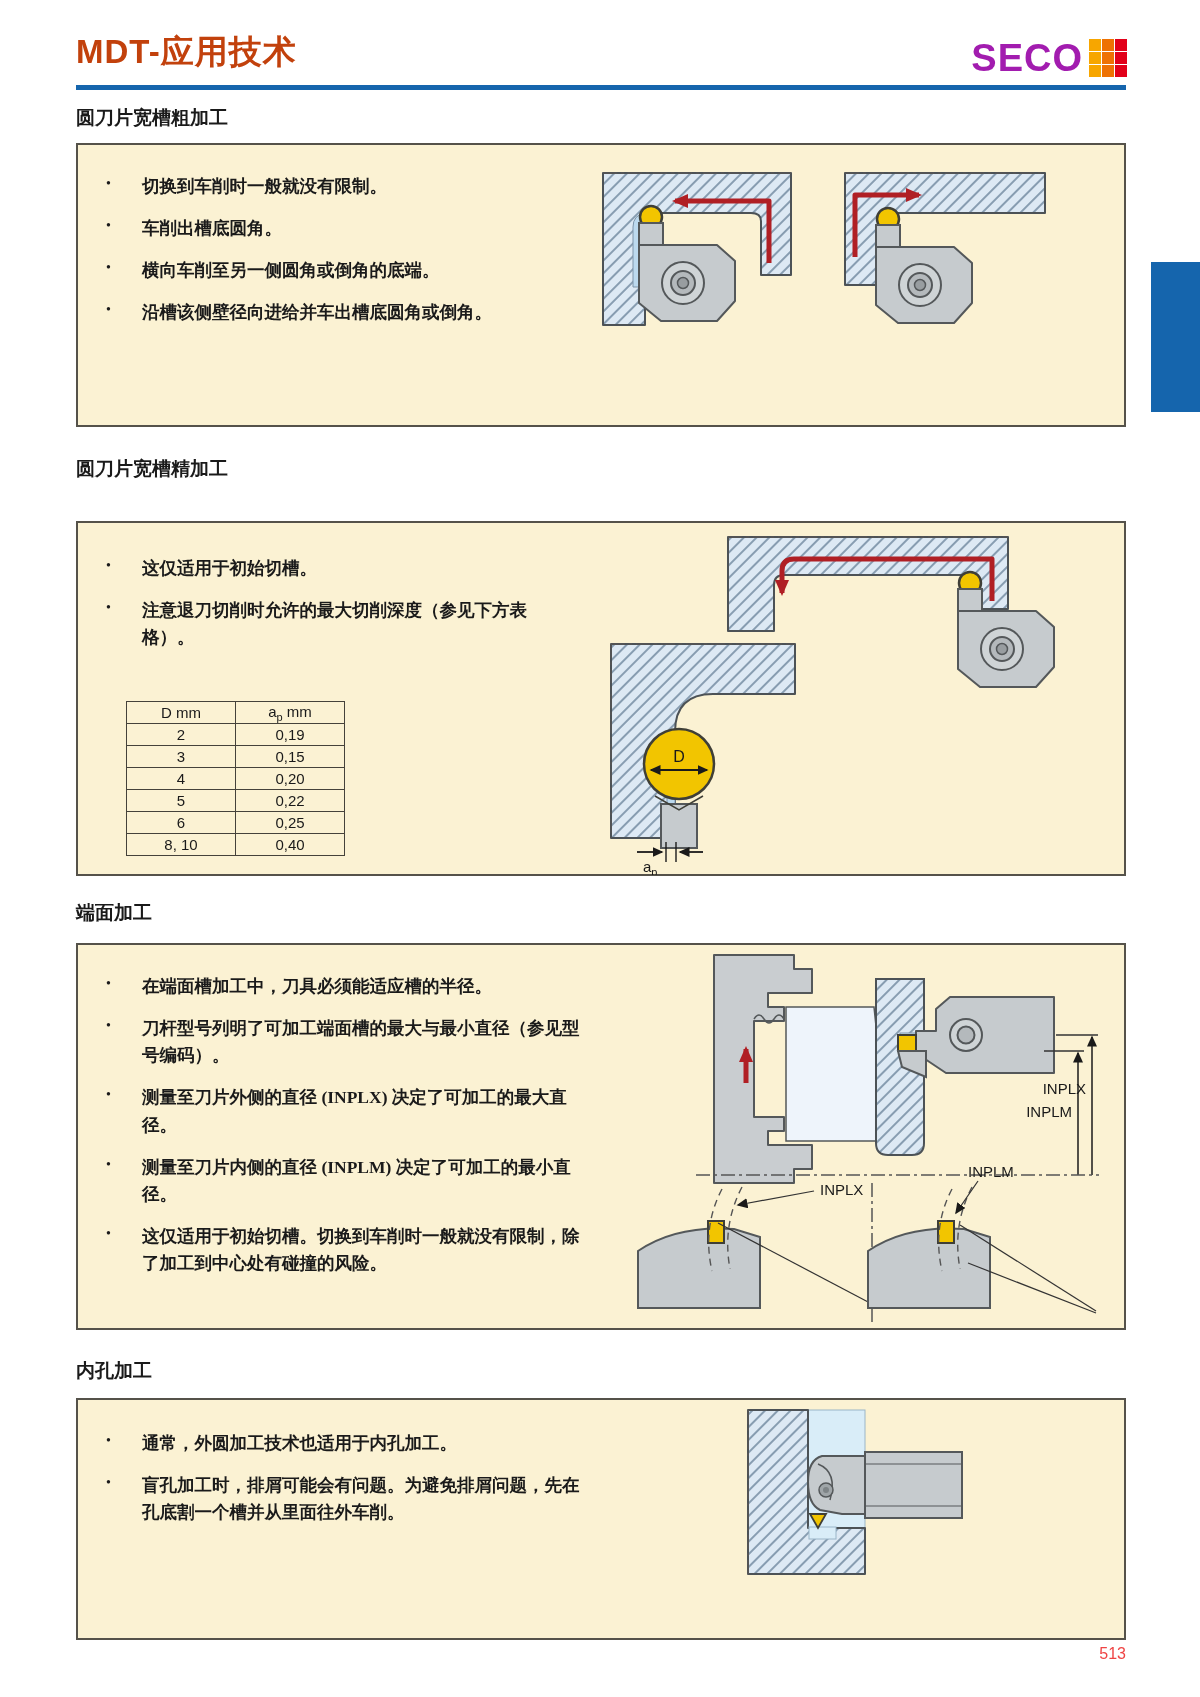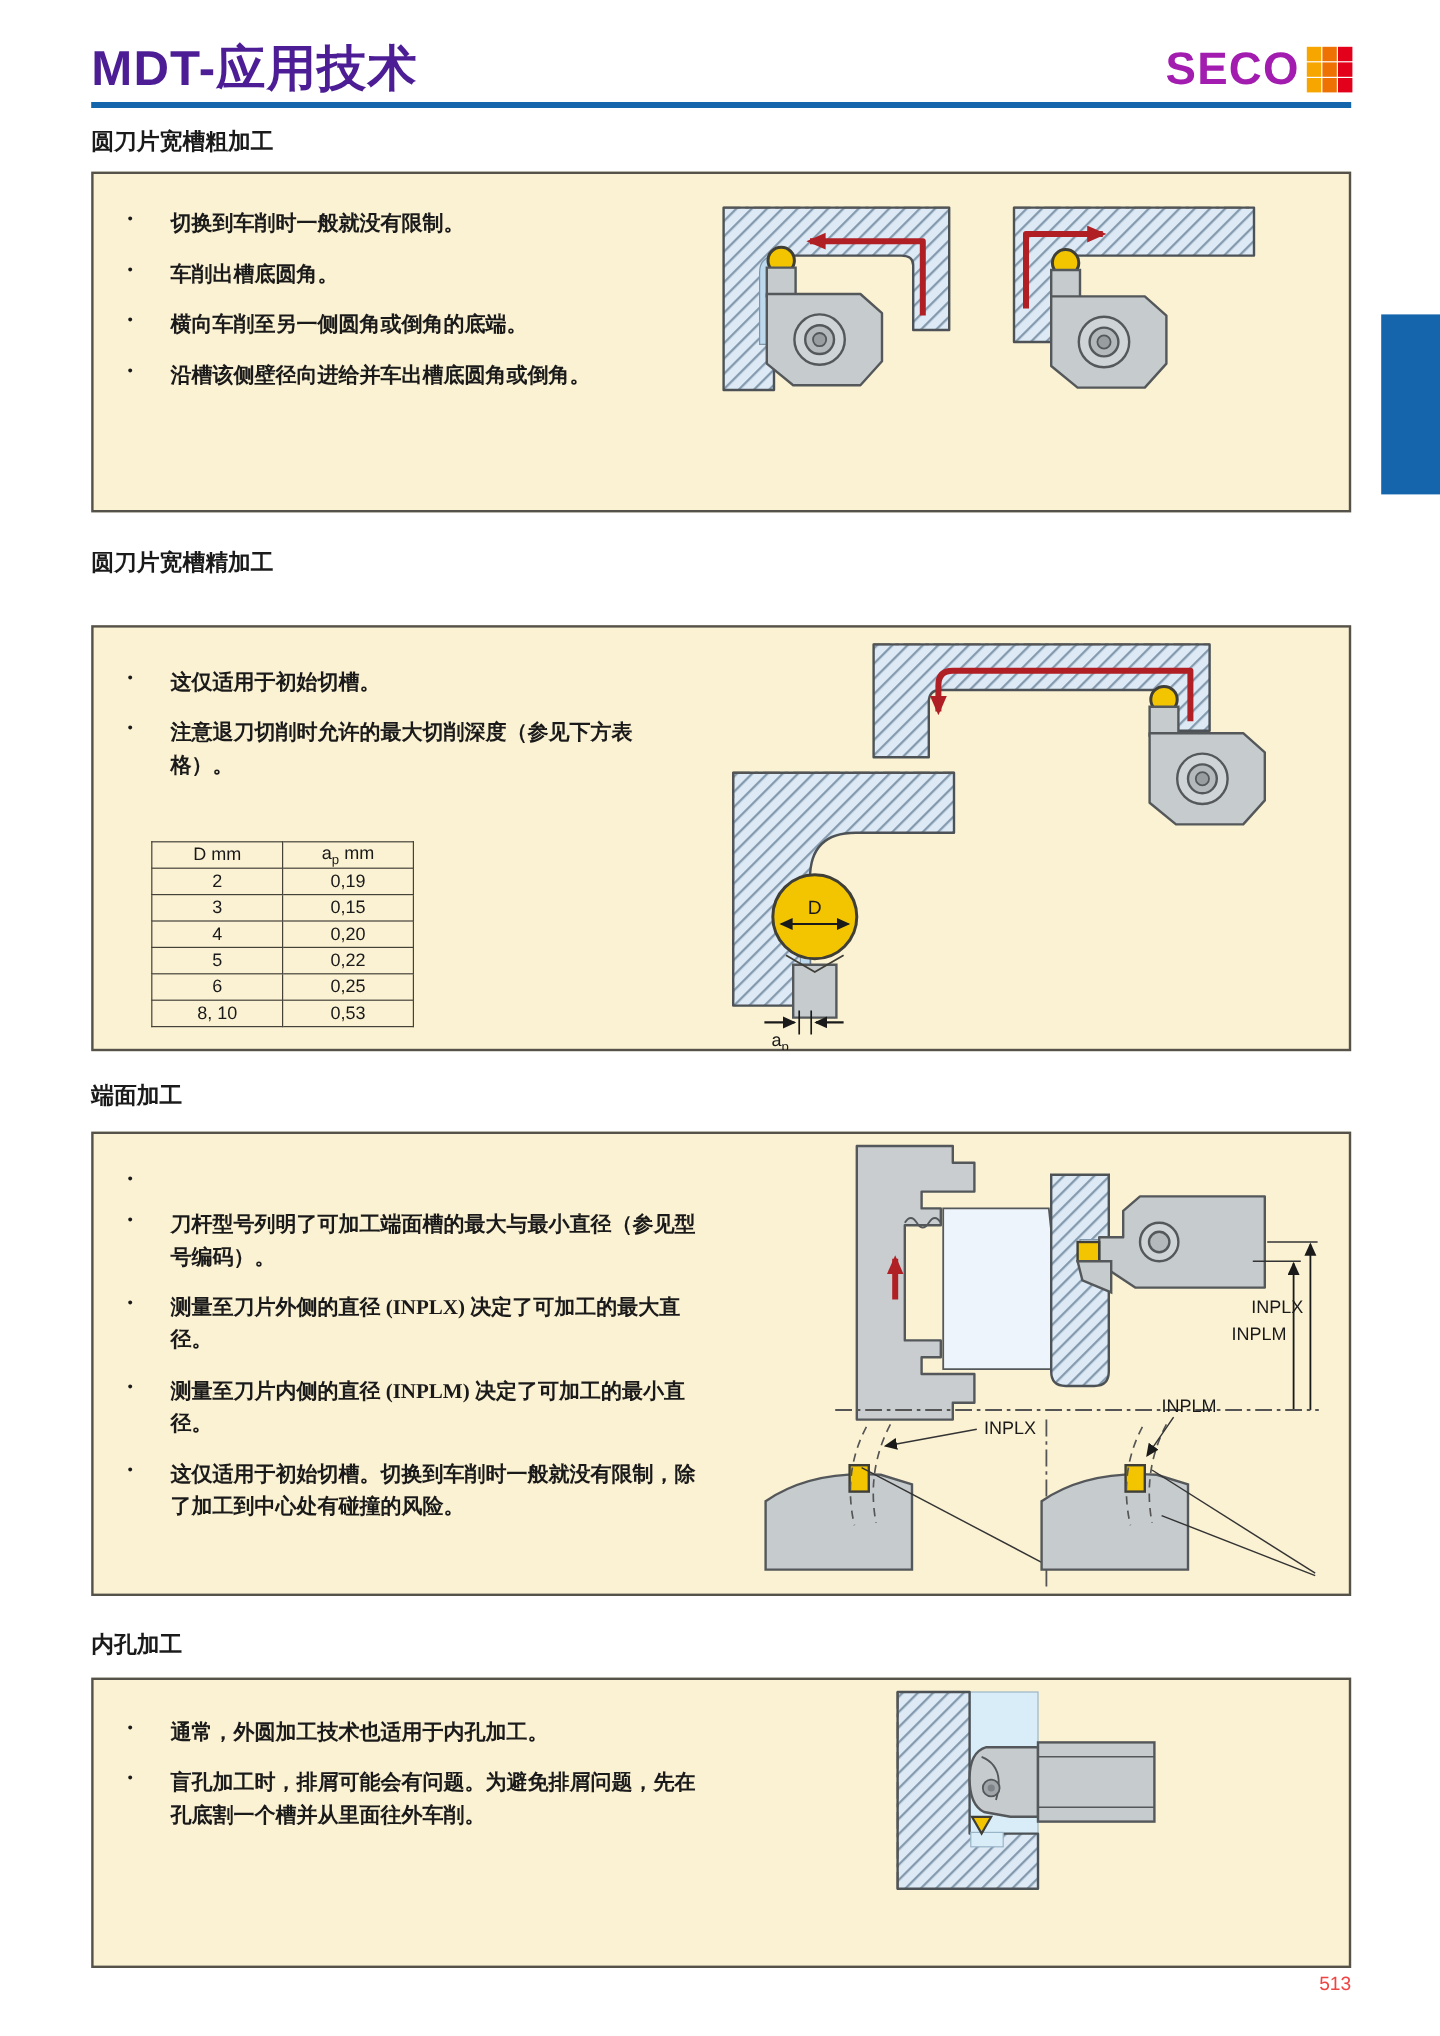--- a/index.html
+++ b/index.html
@@ -1,19 +1,19 @@
 <!DOCTYPE html>
 <html><head>
 <meta charset="utf-8">
 <style>
   html,body{margin:0;padding:0;background:#e8e8e8;}
   .page{position:relative;width:1200px;height:1697px;background:#ffffff;margin:0 auto;overflow:hidden;
         font-family:"Liberation Serif","DejaVu Serif",serif;color:#1a1a1a;}
   .title{position:absolute;left:76px;top:30px;font-family:"Liberation Sans","DejaVu Sans",sans-serif;
-         font-weight:bold;font-size:41px;letter-spacing:1px;color:#4c1d95;}
+         font-weight:bold;font-size:33px;letter-spacing:1px;color:#c2410c;}
   .rule{position:absolute;left:76px;top:85px;width:1050px;height:5px;background:#1565ad;}
   .logo{position:absolute;top:38px;right:72px;display:flex;align-items:center;gap:5px;}
   .logo-text{font-family:"Liberation Sans","DejaVu Sans",sans-serif;font-weight:bold;font-size:38px;
              color:#a21caf;letter-spacing:1px;line-height:1;}
   .shead{position:absolute;left:76px;font-size:19px;font-weight:bold;}
   .box{position:absolute;left:76px;width:1050px;background:#fbf2d3;border:2px solid #55524a;box-sizing:border-box;}
   .bullets{position:absolute;}
   .bullet{display:flex;margin-bottom:15px;}
   .dot{width:36px;flex:0 0 36px;font-size:14px;padding-top:3px;}
   .btxt{font-size:17.5px;font-weight:bold;line-height:1.55;}
@@ -156,21 +156,21 @@
             <td>0,22</td>
           </tr>
 
           <tr>
             <td>6</td>
             <td>0,25</td>
           </tr>
 
           <tr>
             <td>8, 10</td>
-            <td>0,53</td>
+            <td>0,40</td>
           </tr>
         </tbody>
     </table>
 
     <svg class="diag" style="left:620px;top:8px;" width="360" height="180" viewBox="0 0 360 180">
       <path d="M30,6 H310 V78 H272 V52 Q272,44 262,44 H86 Q76,44 76,54 V100 H30 Z" fill="url(#hp)" stroke="#4c5256" stroke-width="2" stroke-linejoin="round"></path>
       <line x1="30" y1="6" x2="310" y2="6" stroke="#555" stroke-width="1.6" stroke-dasharray="14 4 3 4"></line>
       <use href="#tool1" transform="translate(250,36)"></use>
       <path d="M294,70 V28 H96 Q84,28 84,40 V62" fill="none" stroke="#b01f24" stroke-width="5" stroke-linejoin="round" marker-end="url(#ra)"></path>
     </svg>
@@ -192,20 +192,21 @@
       <text x="100" y="234" font-size="15"><tspan>a</tspan><tspan dy="4" font-size="11">p</tspan></text>
     </svg>
   </div>
 
   <div class="shead" style="top:900px;">端面加工</div>
   <div class="box" style="top:943px;height:387px;">
     <div class="bullets" style="left:28px;top:28px;width:478px;">
 
         <div class="bullet">
           <span class="dot">•</span>
+          <span class="btxt">在端面槽加工中，刀具必须能适应槽的半径。</span>
         </div>
 
         <div class="bullet">
           <span class="dot">•</span>
           <span class="btxt">刀杆型号列明了可加工端面槽的最大与最小直径（参见型号编码）。</span>
         </div>
 
         <div class="bullet">
           <span class="dot">•</span>
           <span class="btxt">测量至刀片外侧的直径 (INPLX) 决定了可加工的最大直径。</span>

